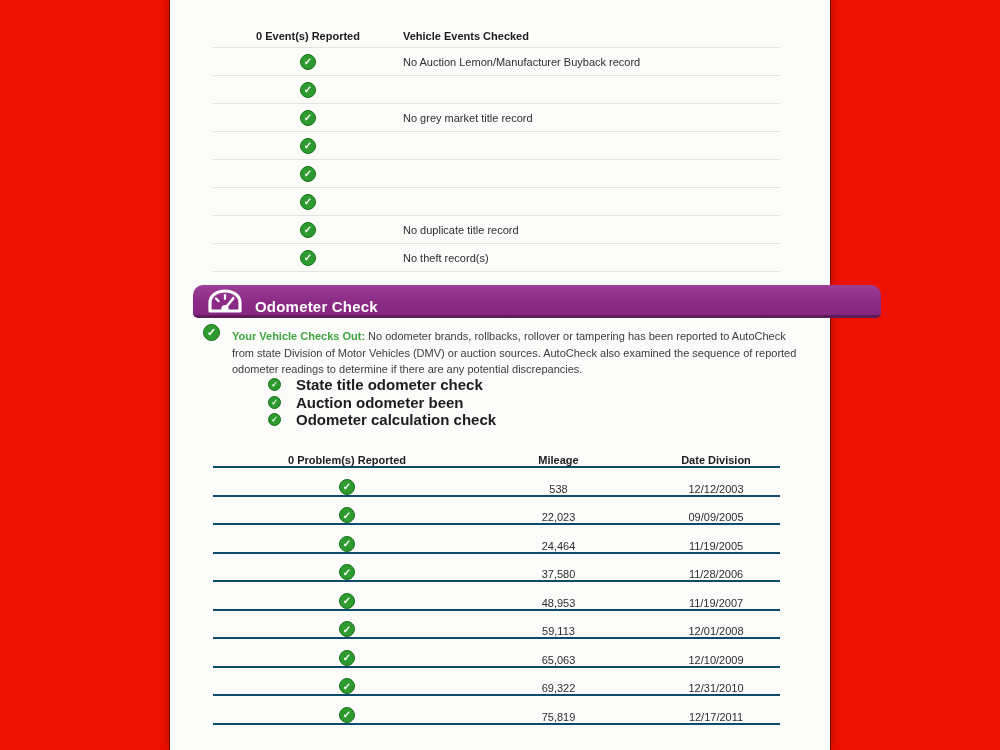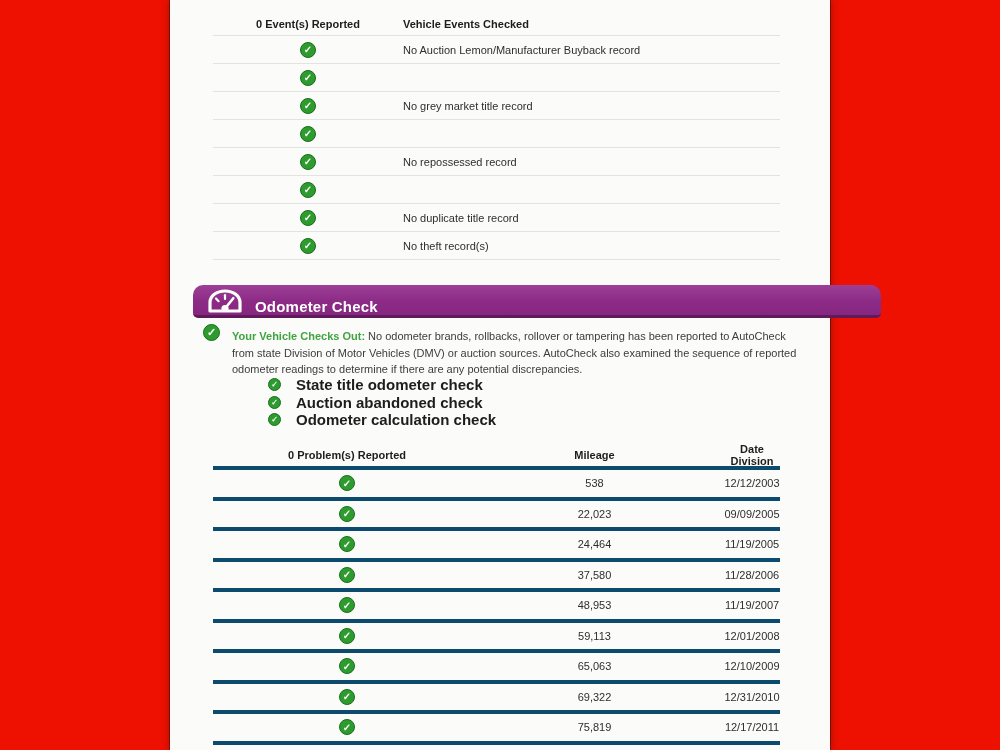--- a/index.html
+++ b/index.html
@@ -25,21 +25,21 @@
     color:#fff; font-weight:bold;
     box-sizing:border-box;
     flex:none;
   }
   .c16 { width:16px; height:16px; font-size:10px; }
   .c13 { width:13px; height:13px; font-size:8px; }
   .c17 { width:17px; height:17px; font-size:11px; }
 
   
   .events-table {
-    position:absolute; left:43px; top:12px; width:567px;
+    position:absolute; left:43px; top:24px; width:567px;
     font-size:11px; color:#2e2e2e;
   }
   .et-row { display:flex; align-items:center; height:27px; border-bottom:1px solid #e3e3e0; }
   .et-header { height:23px; font-weight:bold; color:#1d1d1d; }
   .et-col1 { width:190px; display:flex; justify-content:center; text-align:center; }
   .et-col2 { flex:1; }
 
   
   .odo-bar {
     position:absolute; left:23px; top:285px;
@@ -63,21 +63,21 @@
   .checklist { position:absolute; left:98px; top:376px; }
   .cl-item { display:flex; align-items:center; height:17.5px; }
   .cl-item .check { margin-right:15px; }
   .cl-label { font-weight:bold; font-size:15px; color:#1d1d1d; }
 
   
   .odo-table {
     position:absolute; left:43px; top:444px; width:567px;
     font-size:11px; color:#2e2e2e;
   }
-  .ot-row { display:flex; align-items:center; height:26.5px; border-bottom:4px solid #0c4a6e;gap:36px; }
+  .ot-row { display:flex; align-items:flex-end; height:26.5px; border-bottom:2px solid #0c4a6e; }
   .ot-header { height:22px; font-weight:bold; color:#1d1d1d; }
   .ot-col1 { width:268px; display:flex; justify-content:center; text-align:center; }
   .ot-col2 { width:155px; text-align:center; }
   .ot-col3 { flex:1; text-align:center; padding-left:16px; }
 </style>
 </head>
 <body>
 
 <div class="page">
 
@@ -110,21 +110,20 @@
       <div class="et-row">
         <div class="et-col1">
           <span class="check c16">✓</span>
         </div>
       </div>
 
       <div class="et-row">
         <div class="et-col1">
           <span class="check c16">✓</span>
         </div>
-        <div class="et-col2">No repossessed record</div>
       </div>
 
       <div class="et-row">
         <div class="et-col1">
           <span class="check c16">✓</span>
         </div>
       </div>
 
       <div class="et-row">
         <div class="et-col1">
@@ -162,21 +161,21 @@
 
   <div class="checklist">
 
       <div class="cl-item">
         <span class="check c13">✓</span>
         <span class="cl-label">State title odometer check</span>
       </div>
 
       <div class="cl-item">
         <span class="check c13">✓</span>
-        <span class="cl-label">Auction abandoned check</span>
+        <span class="cl-label">Auction odometer been</span>
       </div>
 
       <div class="cl-item">
         <span class="check c13">✓</span>
         <span class="cl-label">Odometer calculation check</span>
       </div>
 
   </div>
 
   <section class="odo-table">

